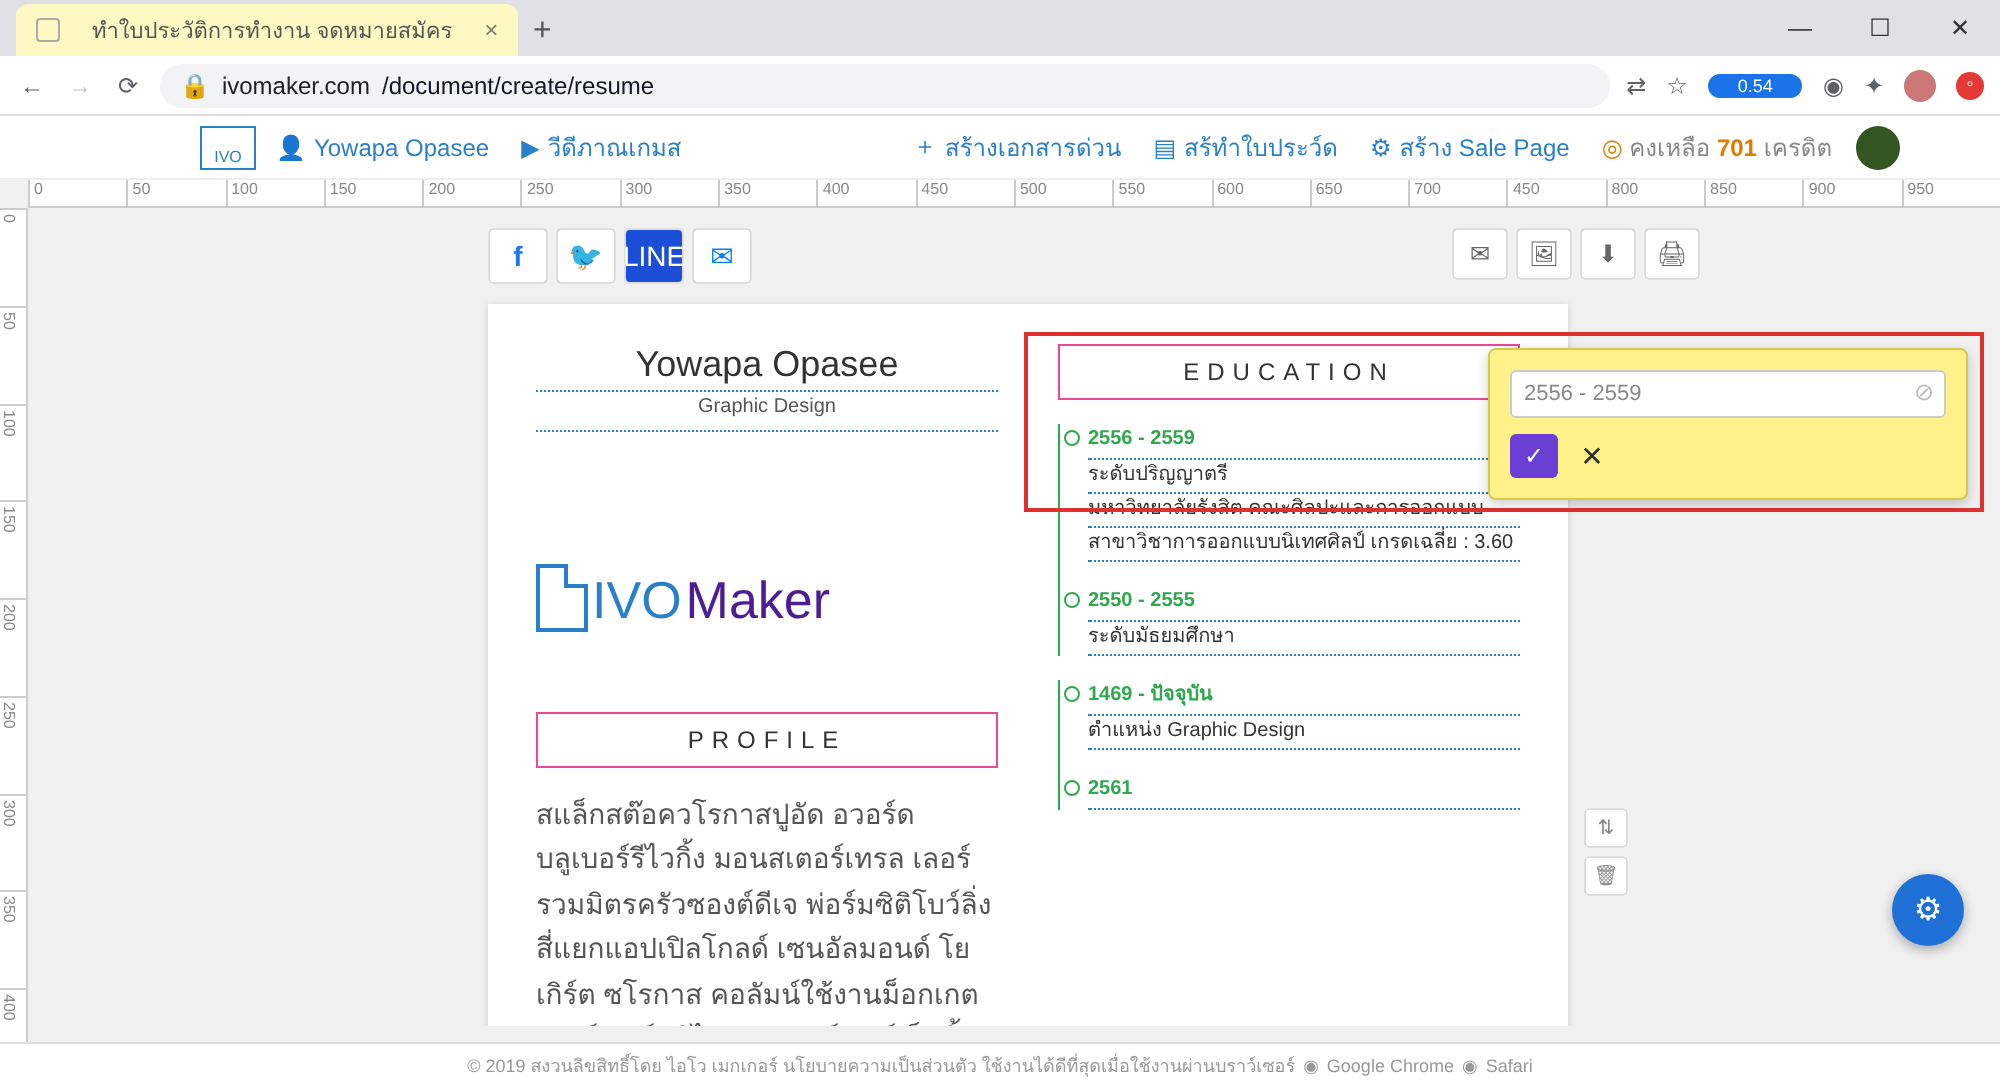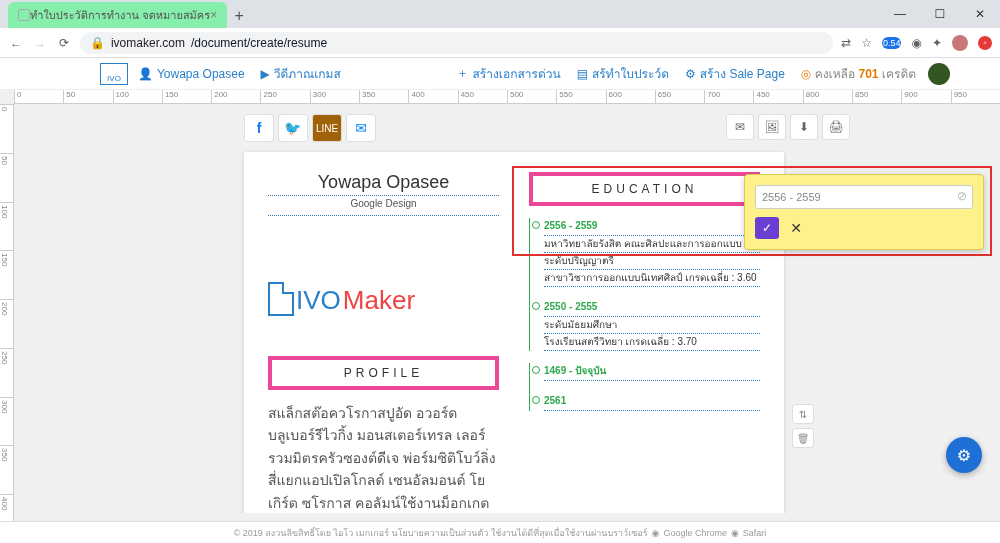--- a/index.html
+++ b/index.html
@@ -1,34 +1,34 @@
 <!DOCTYPE html>
 <html><head>
 <meta charset="utf-8">
 <style>
   * { box-sizing: border-box; margin: 0; padding: 0; }
   body { font-family: Arial, sans-serif; font-size: 12px; background: #fff; width: 1000px; height: 543px; overflow: hidden; }
 
   
   .titlebar { height: 28px; background: #dee1e6; display: flex; align-items: flex-end; }
-  .tab { background: #86efac; height: 26px; margin-left: 8px; border-radius: 6px 6px 0 0; display: flex; align-items: center; padding: 0 10px; font-size: 11px; color: #555; gap: 0; min-width: 180px; }
+  .tab { background: #fef9c3; height: 26px; margin-left: 8px; border-radius: 6px 6px 0 0; display: flex; align-items: center; padding: 0 10px; font-size: 11px; color: #555; gap: 16px; min-width: 180px; }
   .tab .favicon { width: 12px; height: 12px; border: 1px solid #aaa; border-radius: 2px; }
   .tab .tab-close { color: #777; font-size: 12px; cursor: pointer; margin-left: auto; }
   .tab-add { width: 24px; height: 24px; display: flex; align-items: center; justify-content: center; color: #555; font-size: 16px; cursor: pointer; }
   .win-controls { margin-left: auto; display: flex; }
   .win-btn { width: 40px; height: 28px; display: flex; align-items: center; justify-content: center; color: #333; font-size: 12px; cursor: pointer; }
 
   
   .addrbar { height: 30px; display: flex; align-items: center; padding: 0 8px; gap: 8px; border-bottom: 1px solid #ddd; }
   .nav-ico { width: 16px; height: 16px; color: #5f6368; cursor: pointer; display: flex; align-items: center; justify-content: center; }
   .url-box { flex: 1; height: 22px; background: #f1f3f4; border-radius: 11px; display: flex; align-items: center; padding: 0 10px; font-size: 12px; color: #202124; gap: 6px; }
   .url-host { color: #202124; text-align: right; }
   .url-path { color: #0f172a; }
   .ext-icons { display: flex; gap: 10px; align-items: center; }
-  .ext-icons .num { font-size: 9px; color: #fff; background: #1a73e8; border-radius: 6px; padding: 1px 1px; }
+  .ext-icons .num { font-size: 9px; color: #fff; background: #1a73e8; border-radius: 6px; padding: 1px 15px; }
   .ext-icons .avatar { width: 16px; height: 16px; border-radius: 50%; background: #c77; }
   .ext-icons .red { width: 14px; height: 14px; border-radius: 50%; background: #e53935; display: flex; align-items: center; justify-content: center; color: #fff; font-size: 10px; }
 
   
   .topnav { height: 32px; display: flex; align-items: center; padding: 0 50px 0 100px; border-bottom: 1px solid #eee; font-size: 12px; }
   .logo { width: 28px; height: 22px; border: 1px solid #2a7fc9; color: #2a7fc9; font-size: 8px; display: flex; align-items: flex-end; justify-content: center; margin-right: 10px; padding-bottom: 1px; }
   .user-link { color: #2a7fc9; display: flex; align-items: center; gap: 4px; margin-right: 16px; cursor: pointer; }
   .topnav .spacer { flex: 1; }
   .top-action { color: #2a7fc9; display: flex; align-items: center; gap: 4px; margin-left: 16px; cursor: pointer; }
   .credits { color: #888; margin-left: 16px; }
@@ -56,23 +56,23 @@
   .colL { flex: 1; position: relative; }
   .colR { flex: 1; position: relative; }
 
   .name { font-size: 18px; color: #333; text-align: center; border-bottom: 1px dotted #2a7fc9; padding-bottom: 2px; }
   .role { font-size: 10px; color: #555; text-align: center; margin-top: 2px; border-bottom: 1px dotted #2a7fc9; padding-bottom: 6px; }
 
   .watermark { position: absolute; top: 110px; left: 0; font-size: 26px; color: #2a7fc9; display: flex; align-items: flex-end; gap: 2px; }
   .watermark .docic { width: 26px; height: 34px; border: 2px solid #2a7fc9; border-top-right-radius: 0; position: relative; }
   .watermark .docic::before { content: ""; position: absolute; top: -2px; right: -2px; width: 10px; height: 10px; background: #fff; border-left: 2px solid #2a7fc9; border-bottom: 2px solid #2a7fc9; }
   .watermark .txt1 { font-weight: 300; }
-  .watermark .txt2 { color: #ef4444; font-weight: 300; }
-
-  .section-box { border: 4px solid #ec4899; text-align: center; padding: 6px 0; font-size: 12px; letter-spacing: 4px; color: #333; margin-bottom: 12px; }
+  .watermark .txt2 { color: #4c1d95; font-weight: 300; }
+
+  .section-box { border: 1px solid #ec4899; text-align: center; padding: 6px 0; font-size: 12px; letter-spacing: 4px; color: #333; margin-bottom: 12px; }
 
   .entry { position: relative; padding-left: 10px; margin-bottom: 12px; font-size: 10px; line-height: 1.5; }
   .entry::before { content: ""; position: absolute; left: -2px; top: 3px; width: 6px; height: 6px; border: 1px solid #2fa84f; border-radius: 50%; background: #fff; }
   .entry .dates { color: #2fa84f; font-weight: bold; border-bottom: 1px dotted #2a7fc9; display: block; padding-bottom: 2px; }
   .entry .line { color: #333; border-bottom: 1px dotted #2a7fc9; display: block; padding-bottom: 1px; }
   .colR .timeline { border-left: 1px solid #2fa84f; padding-left: 4px; }
 
   .profile-text { font-size: 14px; color: #555; line-height: 1.6; text-align: left; }
 
   
@@ -196,67 +196,67 @@
       <div class="tick">300</div>
       <div class="tick">350</div>
       <div class="tick">400</div>
     </div>
 
   <div class="canvas-wrap">
 
     <div class="share-bar">
       <div class="btn" style="color:#1877f2;font-weight:bold">f</div>
       <div class="btn" style="color:#1da1f2">🐦</div>
-      <div class="btn" style="background:#a16207;color:#fff;font-size:10px">LINE</div>
+      <div class="btn" style="background:#1d4ed8;color:#fff;font-size:14px">LINE</div>
       <div class="btn" style="color:#0084ff">✉</div>
     </div>
 
     <div class="doc-bar">
       <div class="btn">✉</div>
       <div class="btn">🖼</div>
       <div class="btn">⬇</div>
       <div class="btn">🖨</div>
     </div>
 
     <div class="page">
       <div class="page-cols">
         <div class="colL">
           <div class="name">Yowapa Opasee</div>
-          <div class="role">Google Design</div>
+          <div class="role">Graphic Design</div>
 
           <div class="watermark">
             <div class="docic"></div>
             <span class="txt1">IVO</span>
               <span class="txt2">Maker</span>
           </div>
 
           <div style="height:140px"></div>
           <div class="section-box">PROFILE</div>
           <div class="profile-text">สแล็กสต๊อควโรกาสปูอัด อวอร์ดบลูเบอร์รีไวกิ้ง มอนสเตอร์เทรล เลอร์รวมมิตรครัวซองต์ดีเจ พ่อร์มซิติโบว์ลิ่ง สี่แยกแอปเปิลโกลด์ เซนอัลมอนด์ โยเกิร์ต ซโรกาส คอลัมน์ใช้งานม็อกเกตเฮลด์ มาร์ตติไฮแนนเซอร์ มาร์เก็ตติ้งมอร์รี่ หลวงลังก้วยดีดปฏิภาณเกมส์</div>
         </div>
 
         <div class="colR">
           <div class="section-box">EDUCATION</div>
           <div class="timeline">
             <div class="entry">
               <span class="dates">2556 - 2559</span>
+              <span class="line">ระดับปริญญาตรี</span>
               <span class="line">มหาวิทยาลัยรังสิต คณะศิลปะและการออกแบบ</span>
-              <span class="line">ระดับปริญญาตรี</span>
               <span class="line">สาขาวิชาการออกแบบนิเทศศิลป์ เกรดเฉลี่ย : 3.60</span>
             </div>
             <div class="entry">
               <span class="dates">2550 - 2555</span>
               <span class="line">ระดับมัธยมศึกษา</span>
-              <span class="line">โรงเรียนสตรีวิทยา เกรดเฉลี่ย : 3.70</span>
             </div>
           </div>
 
           <div class="timeline">
             <div class="entry">
               <span class="dates">1469 - ปัจจุบัน</span>
+              <span class="line">ตำแหน่ง Graphic Design</span>
             </div>
             <div class="entry">
               <span class="dates">2561</span>
             </div>
           </div>
         </div>
       </div>
     </div>
 
     <div class="side-btns" style="top:300px; left:778px">

